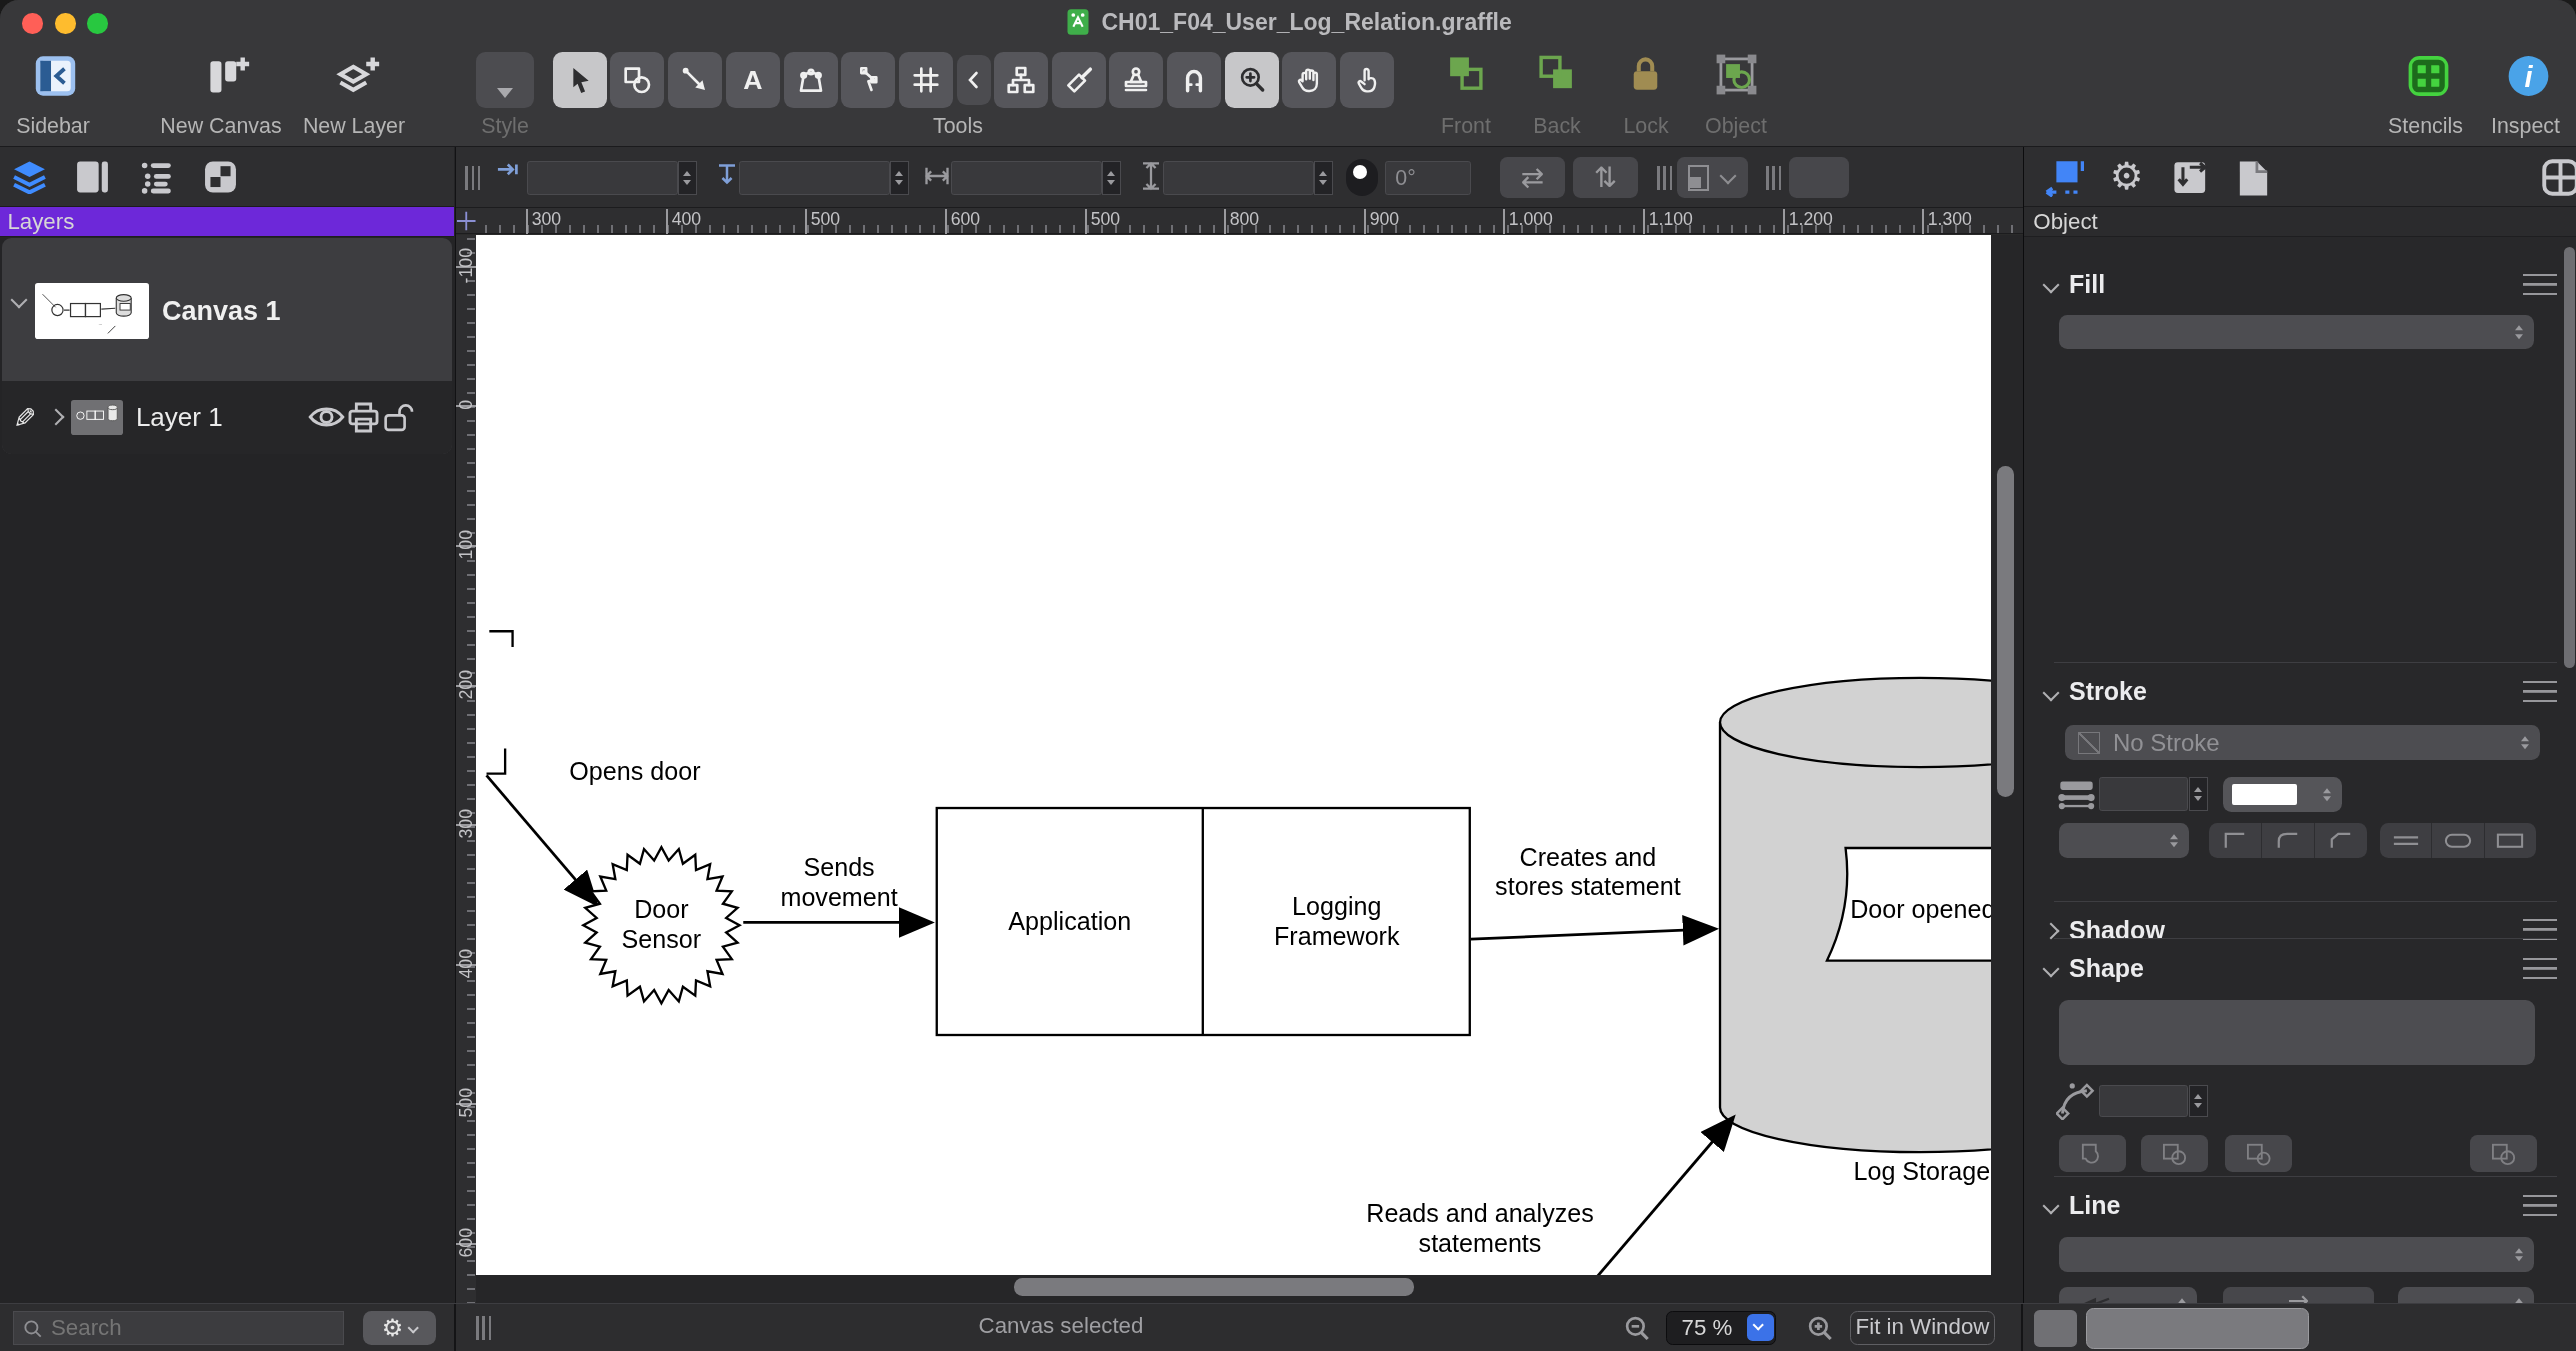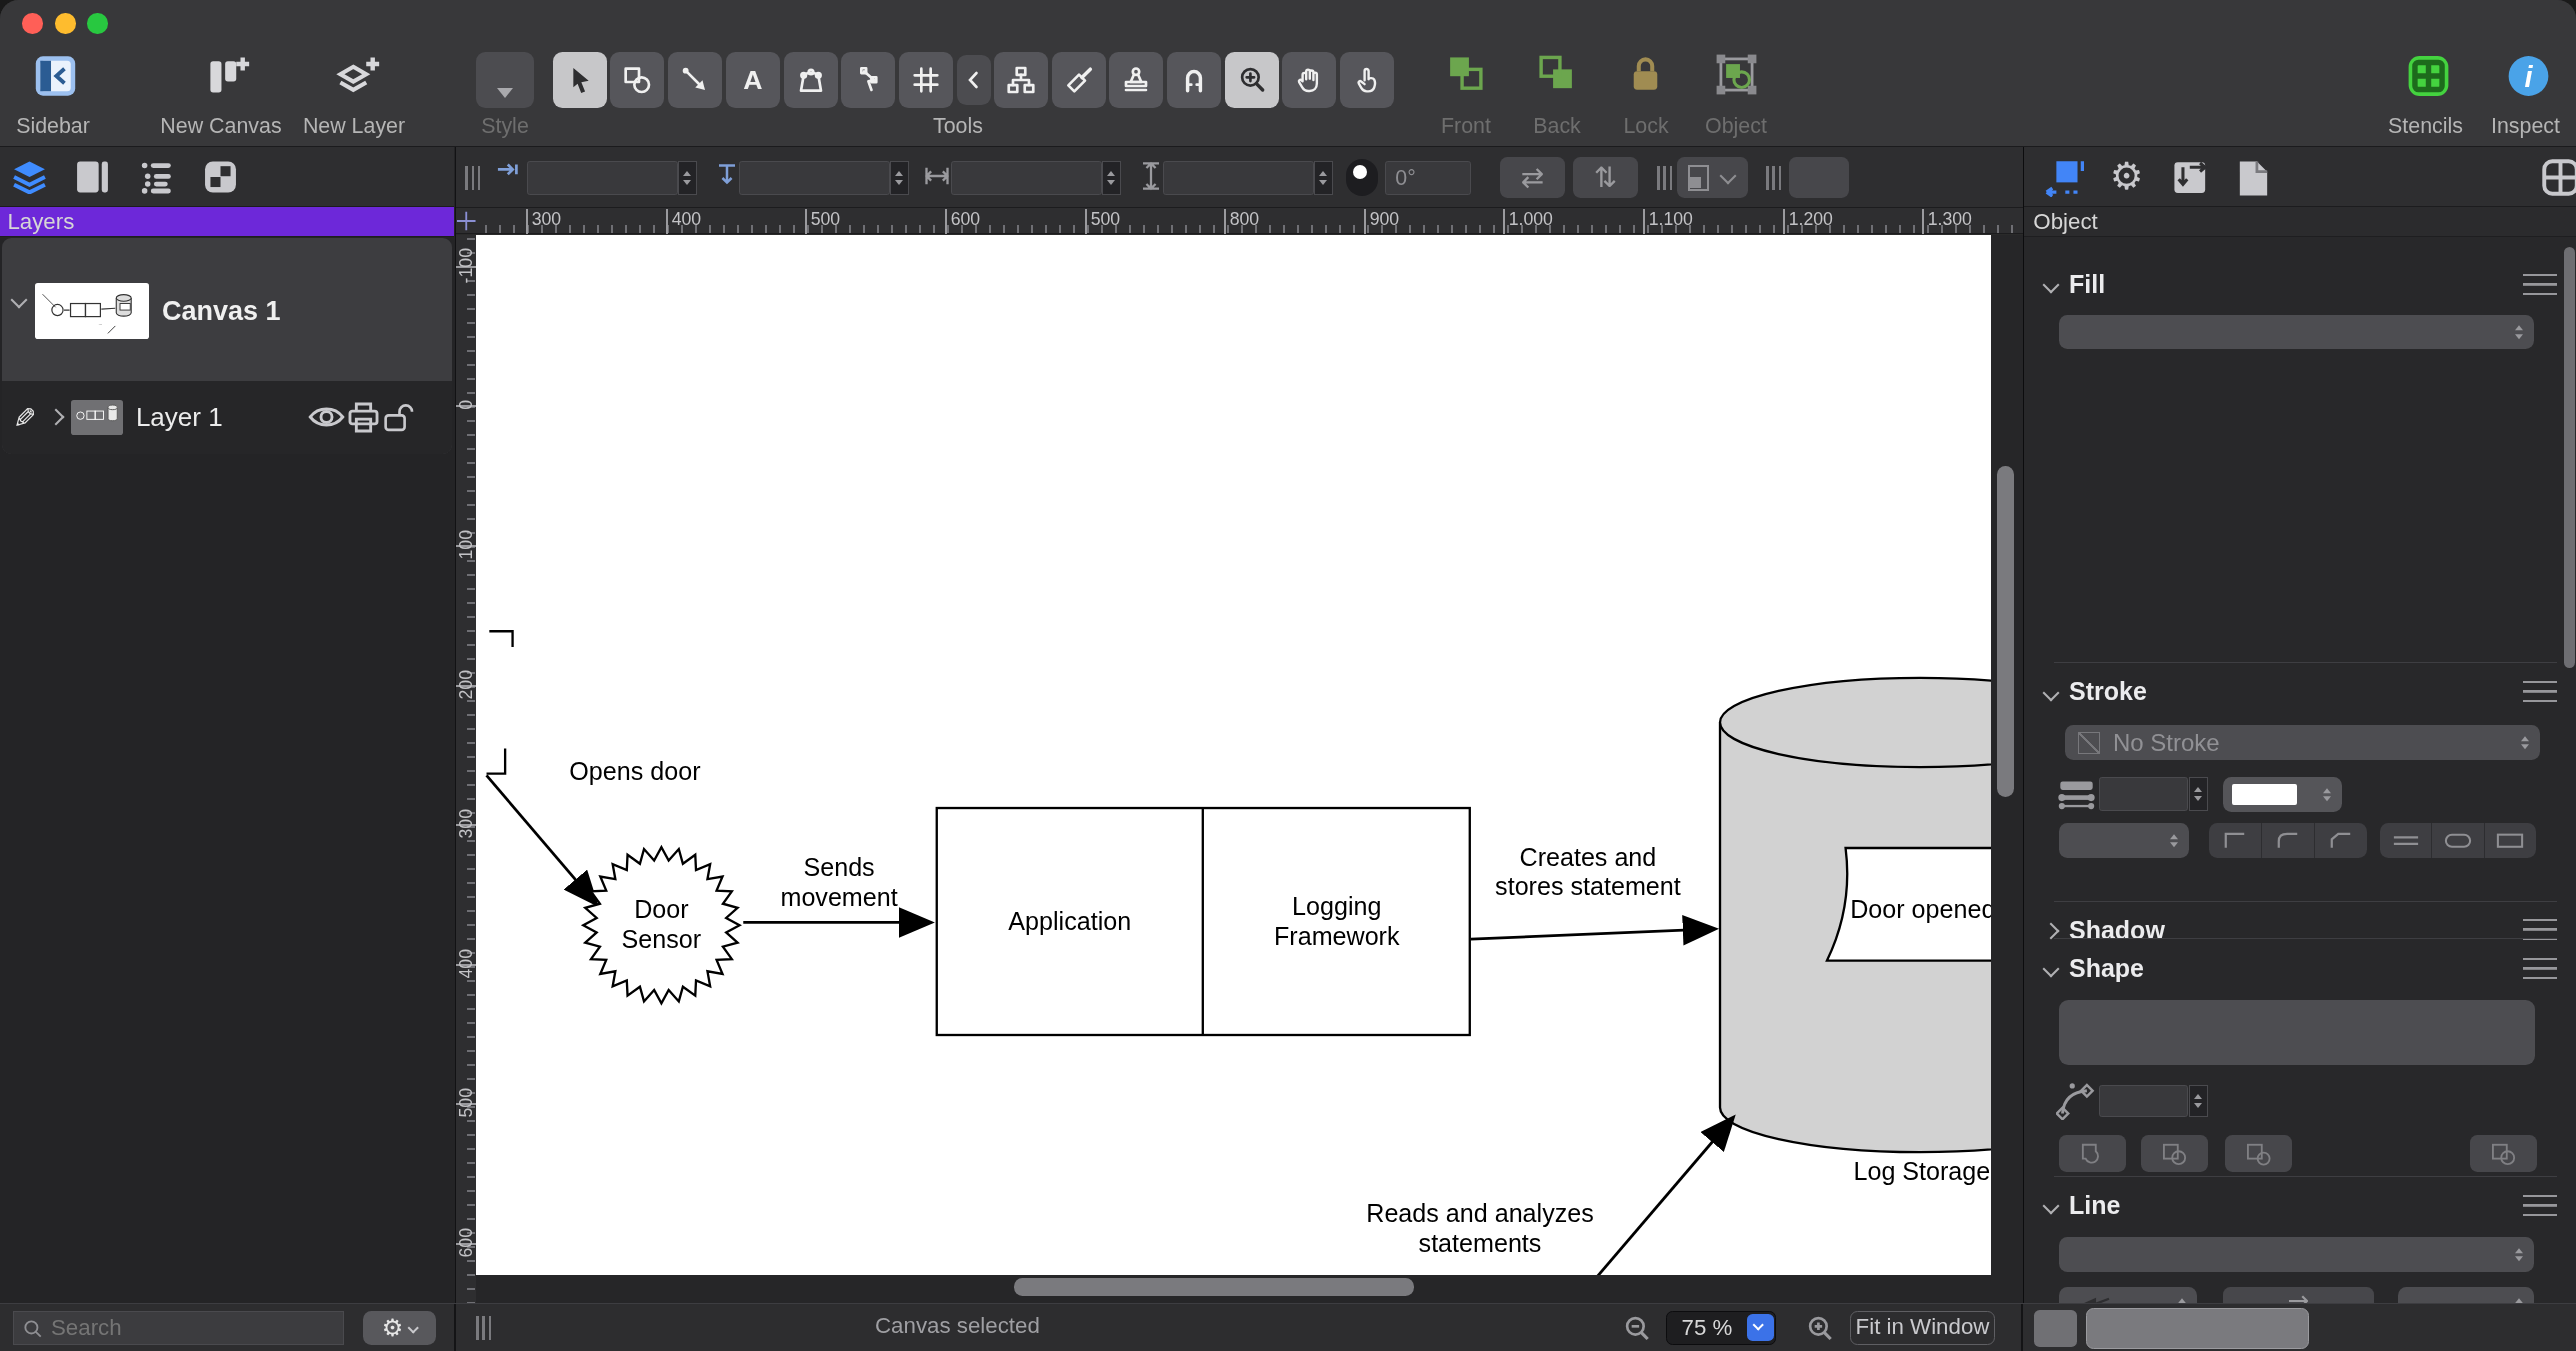--- a/index.html
+++ b/index.html
@@ -64,20 +64,31 @@
 </head>
 <body>
 
 <div id="win">
 
   <div class="a" id="topbar">
     <div class="a tlight" style="left:22.3px;background:#ff5f57"></div>
     <div class="a tlight" style="left:55px;background:#febc2e"></div>
     <div class="a tlight" style="left:87px;background:#28c840"></div>
 
+    <div class="a" style="left:0;top:7.4px;width:2576px;height:30px;display:flex;align-items:center;justify-content:center;gap:9.3px">
+      <span class="ticon">
+          <svg width="28" height="28" viewBox="0 0 24 24">
+            <rect x="3" y="1" width="18" height="22" rx="3" fill="#3fae4a"></rect>
+            <path d="M8 16 L12 8 L16 16 M9.5 13 H14.5" stroke="#fff" stroke-width="1.8" fill="none"></path>
+            <circle cx="8" cy="6" r="1.6" fill="#fff"></circle>
+            <circle cx="16" cy="6" r="1.6" fill="#fff"></circle>
+          </svg>
+        </span>
+      <span style="font-size:23px;font-weight:bold;color:#bababd">CH01_F04_User_Log_Relation.graffle</span>
+    </div>
 
     <div class="a" style="left:34px;top:52px"><span class="ticon"><svg width="43" height="48" viewBox="0 0 24 26">
             <rect x="1" y="2" width="22" height="22" rx="4" fill="#9cc0ef"></rect>
             <rect x="3.5" y="4.5" width="17" height="17" rx="2" fill="#eaf2fc"></rect>
             <rect x="3.5" y="4.5" width="6" height="17" fill="#2b5c93"></rect>
             <path d="M17 9 L12.5 13 L17 17" stroke="#2b5c93" stroke-width="2.2" fill="none"></path>
           </svg></span></div>
     <div class="a lbl" style="left:6.5px;top:114px;width:93px">Sidebar</div>
     <div class="a" style="left:203px;top:50px"><span class="ticon"><svg width="48" height="52" viewBox="0 0 26 28">
             <rect x="4" y="6" width="6" height="17" rx="1.5" fill="#d8d8db"></rect>
@@ -737,21 +748,21 @@
           <circle cx="9" cy="9" r="6.5" fill="none" stroke="#8f8f93" stroke-width="2"></circle>
           <line x1="13.5" y1="13.5" x2="19" y2="19" stroke="#8f8f93" stroke-width="2"></line>
         </svg>
       <input class="a" style="left: 37px; top: 1.9px; width: 279px; height: 28px; background: transparent; border: none; outline: none; color: rgb(207, 207, 207); font-size: 22.3px; font-family: &quot;Liberation Sans&quot;, sans-serif;" placeholder="Search">
     </div>
     <div class="a" style="left:363px;top:7.4px;width:73px;height:34px;background:#58585c;border-radius:8.4px;display:flex;align-items:center;justify-content:center;gap:5.6px">
       <span style="color:#e6e6e6;font-size:24px;line-height:34px">⚙</span>
       <span class="chev down" style="width:8.4px;height:8.4px;border-width:2.3px;border-color:#c9c9cd"></span>
     </div>
     <div class="a grip" style="left:476px;top:12px"></div>
-    <div class="a" style="left:875px;top:9.3px;width:372px;font-size:22.3px;color:#9f9fa3">Canvas selected</div>
+    <div class="a" style="left:875px;top:9.3px;width:372px;text-align:center;font-size:22.3px;color:#9f9fa3">Canvas selected</div>
     <span class="a ticon" style="left:1621px;top:9.3px">
         <svg width="32" height="32" viewBox="0 0 24 24">
           <g stroke="#9a9a9e" stroke-width="2" fill="none">
             <circle cx="10.8" cy="10" r="6.2"></circle>
             <path d="M15.3 14.7 L20 19.5" stroke-width="2.4"></path>
             <path d="M8 10 H13.6"></path>
           </g>
         </svg>
       </span>
     <div class="a" style="left:1666px;top:7.4px;width:110px;height:34px;background:#1e1e20;border:0.9px solid #0c0c0e;border-radius:6.5px">

